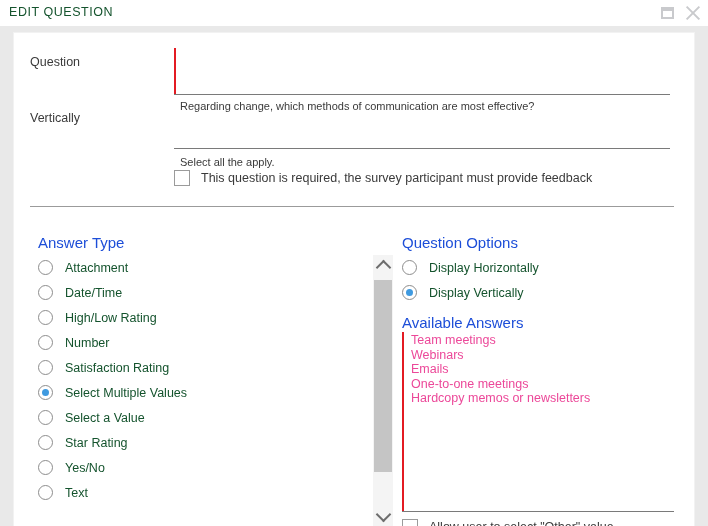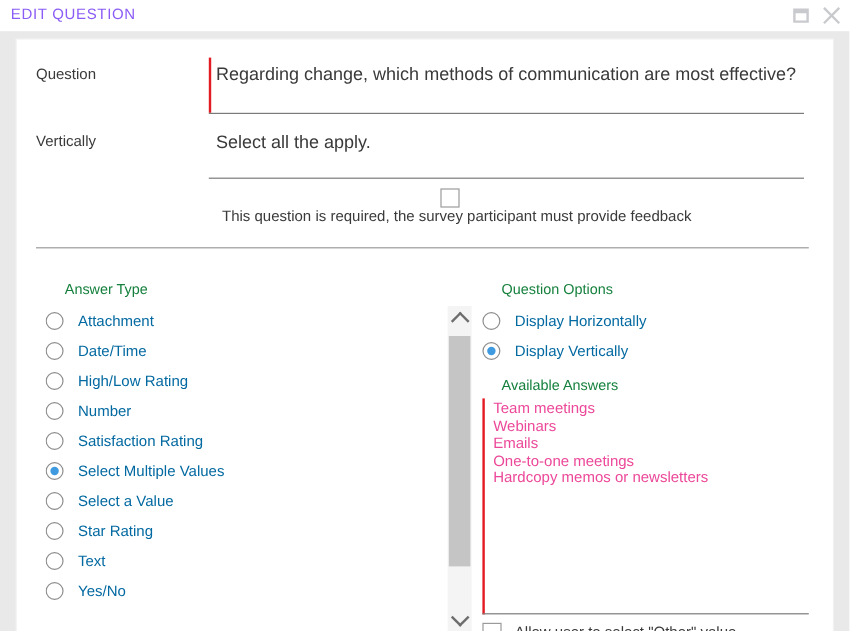--- a/index.html
+++ b/index.html
@@ -26,21 +26,21 @@
     position: absolute;
     left: 0; top: 0;
     width: 708px; height: 26px;
     background: #ffffff;
   }
   .titlebar-text {
     position: absolute;
     left: 9px; top: 5px;
     font-size: 12.5px;
     letter-spacing: .55px;
-    color: #8b5cf6;
+    color: #14532d;
     white-space: nowrap;
   }
   .win-btn {
     position: absolute;
     top: 2px;
     width: 22px; height: 22px;
   }
   .win-restore { right: 29px; }
   .win-close { right: 4px; }
   .restore-glyph {
@@ -85,23 +85,24 @@
   }
 
   
   .field-label {
     position: absolute;
     font-size: 12.5px;
     color: #3a3a3a;
   }
   .field-value {
     position: absolute;
-    font-size: 15px;
+    font-size: 11px;
     color: #3a3a3a;
     white-space: nowrap;
+    margin-top: 46px;
   }
   .underline {
     position: absolute;
     height: 1px;
     background: #7a7a7a;
   }
   .redbar {
     position: absolute;
     width: 2px;
     background: #e31b23;
@@ -114,24 +115,23 @@
   .ul-question { left: 160px; top: 61px; width: 496px; }
 
   
   .lbl-description { left: 16px; top: 78px; }
   .val-description { left: 166px; top: 77px; }
   .ul-description { left: 160px; top: 115px; width: 496px; }
 
   
   .req-row {
     position: absolute;
-    left: 160px; top: 124px;
+    left: 160px; top: 137px;
     display: flex;
     align-items: center;
-    flex-direction: column;
   }
   .checkbox {
     width: 16px; height: 16px;
     border: 1px solid #9b9b9b;
     background: #ffffff;
     box-sizing: border-box;
     flex: none;
   }
   .req-text {
     margin-left: 11px;
@@ -144,23 +144,22 @@
   .divider {
     position: absolute;
     left: 16px; top: 173px;
     width: 644px; height: 1px;
     background: #9b9b9b;
   }
 
   
   .section-title {
     position: absolute;
-    font-size: 12px;
-    color: #15803d;
-    margin-left: 16px;
+    font-size: 15px;
+    color: #1d4ed8;
   }
   .t-answer-type { left: 24px; top: 201px; }
   .t-question-options { left: 388px; top: 201px; }
   .t-available-answers { left: 388px; top: 281px; }
 
   
   .radio-list {
     position: absolute;
     left: 24px; top: 222px;
     width: 330px; height: 271px;
@@ -184,21 +183,21 @@
     content: "";
     position: absolute;
     left: 3px; top: 3px;
     width: 7px; height: 7px;
     border-radius: 50%;
     background: #3f9ae0;
   }
   .radio-label {
     margin-left: 12px;
     font-size: 12.5px;
-    color: #0369a1;
+    color: #14532d;
     white-space: nowrap;
   }
 
   
   .scrollbar {
     position: absolute;
     left: 359px; top: 222px;
     width: 20px; height: 271px;
     background: #f4f4f4;
   }
@@ -343,25 +342,25 @@
         <div class="radio-row">
           <span class="radio"></span>
           <span class="radio-label">Select a Value</span>
         </div>
         <div class="radio-row">
           <span class="radio"></span>
           <span class="radio-label">Star Rating</span>
         </div>
         <div class="radio-row">
           <span class="radio"></span>
+          <span class="radio-label">Yes/No</span>
+        </div>
+        <div class="radio-row">
+          <span class="radio"></span>
           <span class="radio-label">Text</span>
-        </div>
-        <div class="radio-row">
-          <span class="radio"></span>
-          <span class="radio-label">Yes/No</span>
         </div>
       </div>
 
     <div class="scrollbar">
       <div class="sb-arrow sb-up">
         <div class="chev"></div>
       </div>
       <div class="sb-thumb"></div>
       <div class="sb-arrow sb-down">
         <div class="chev"></div>

